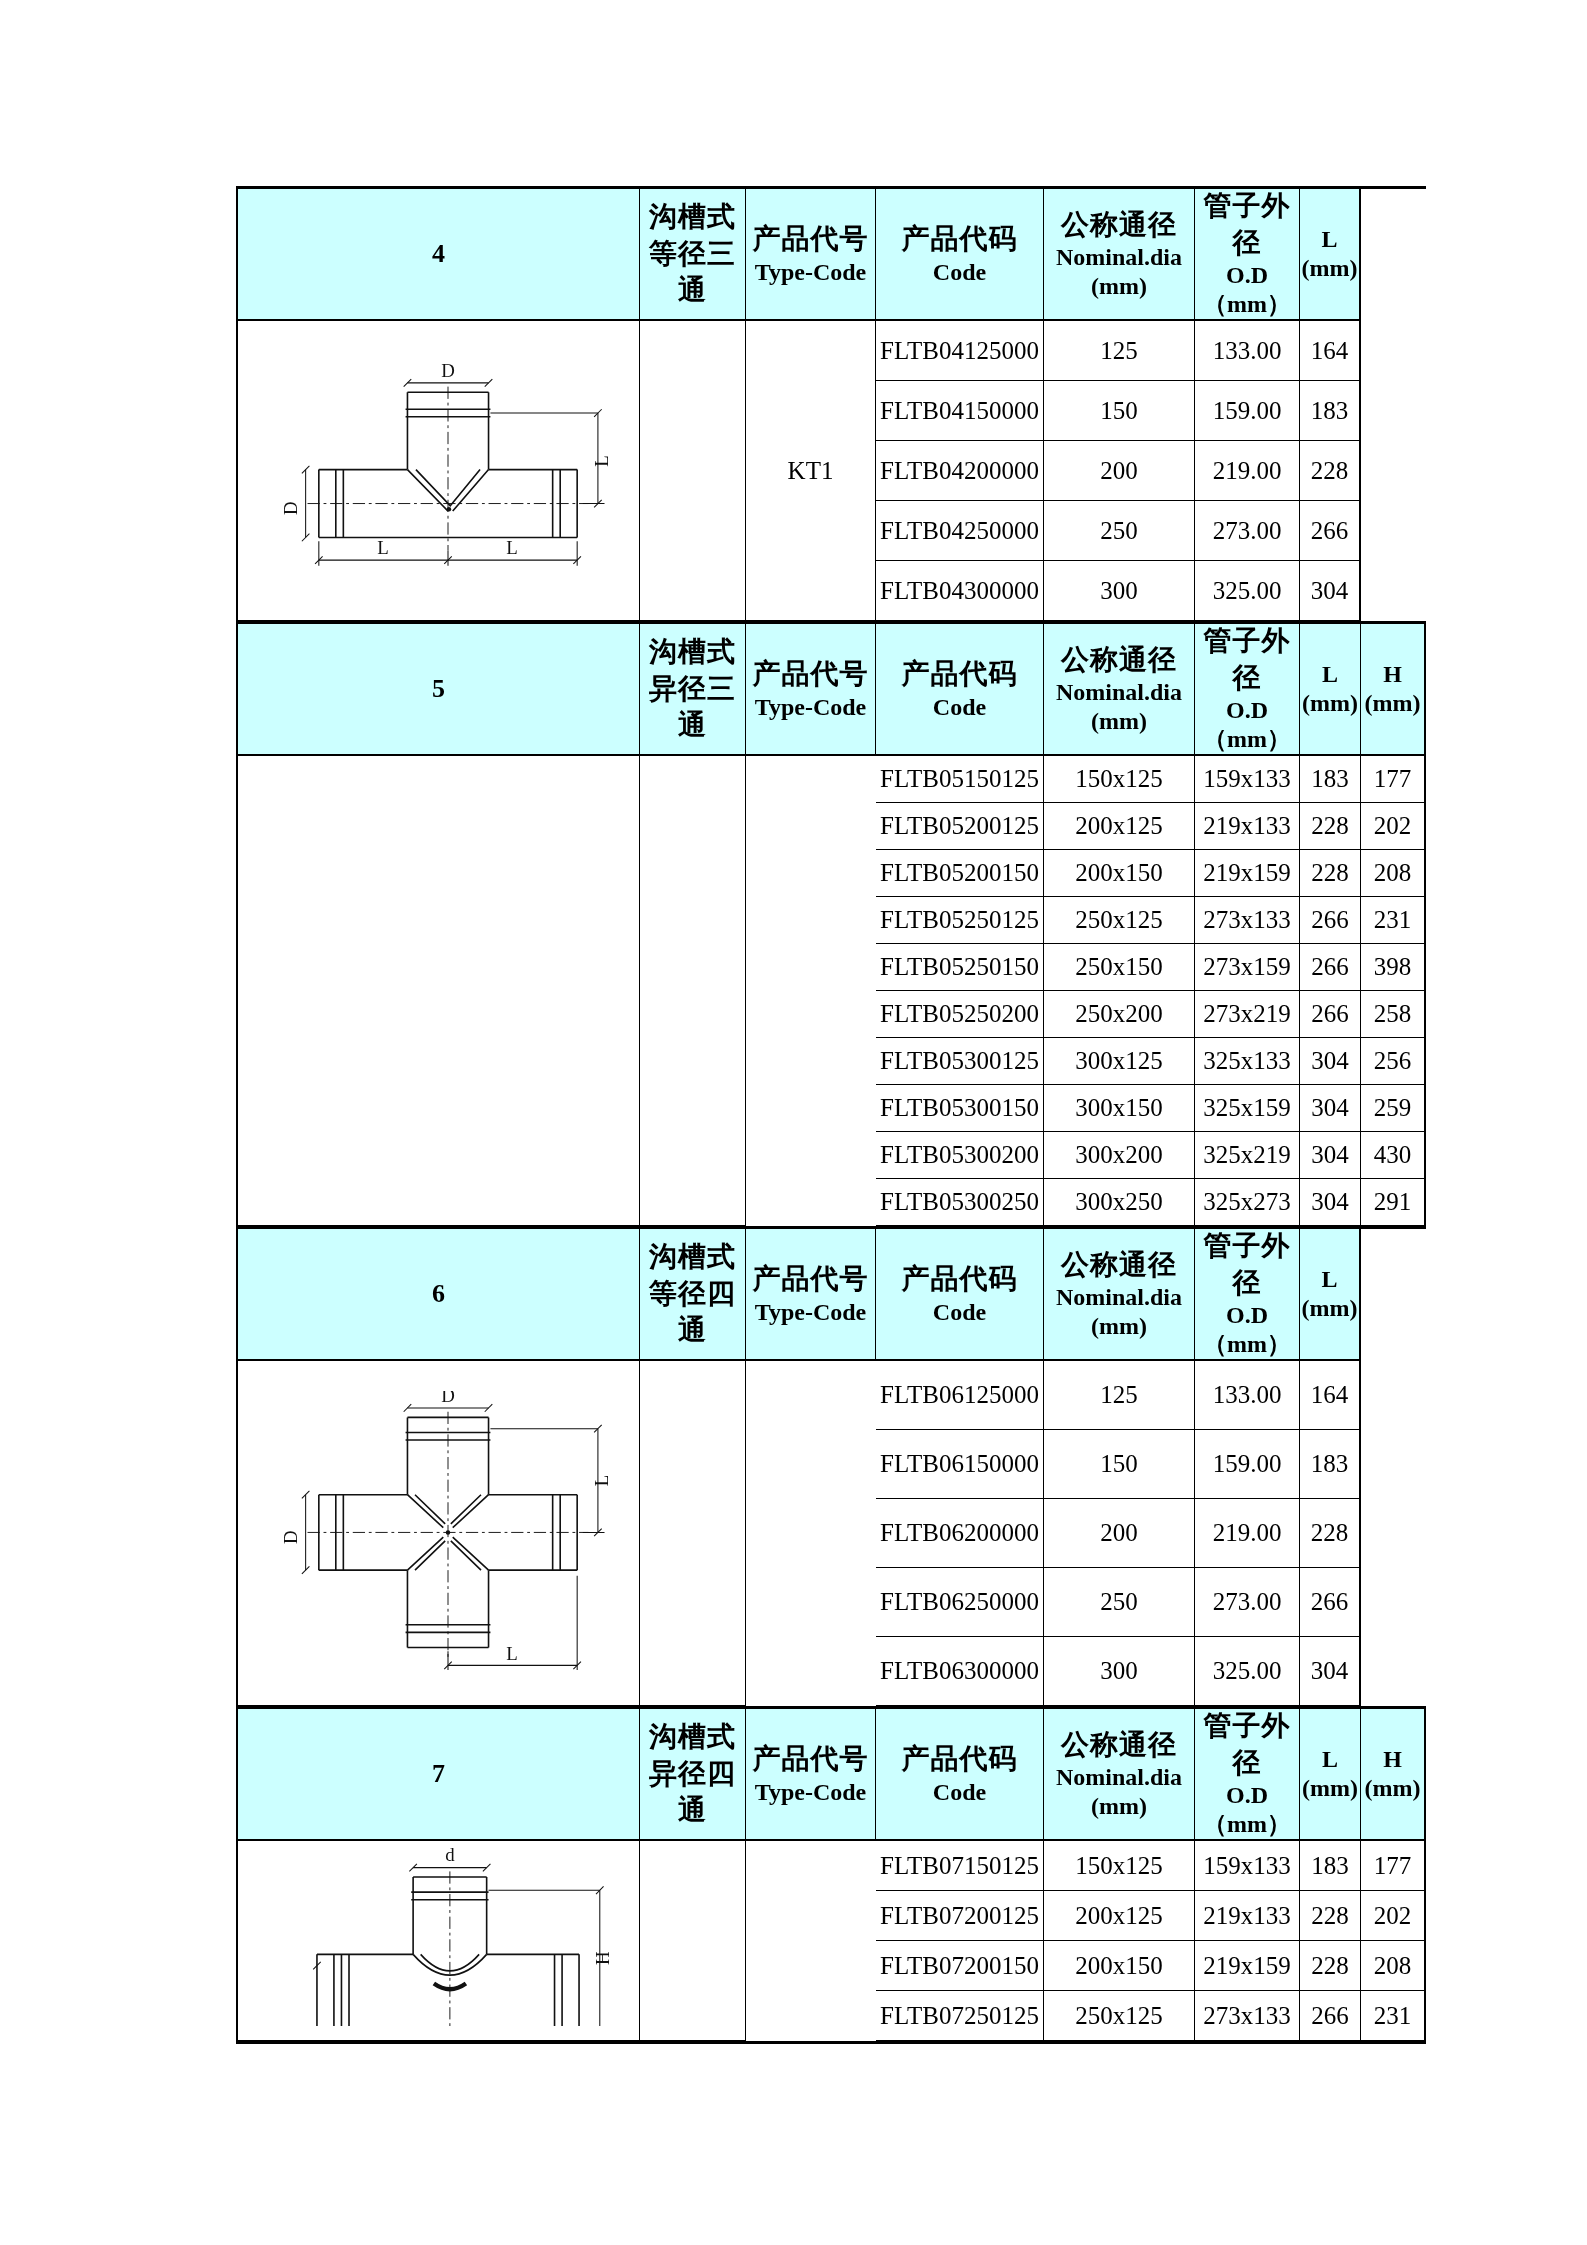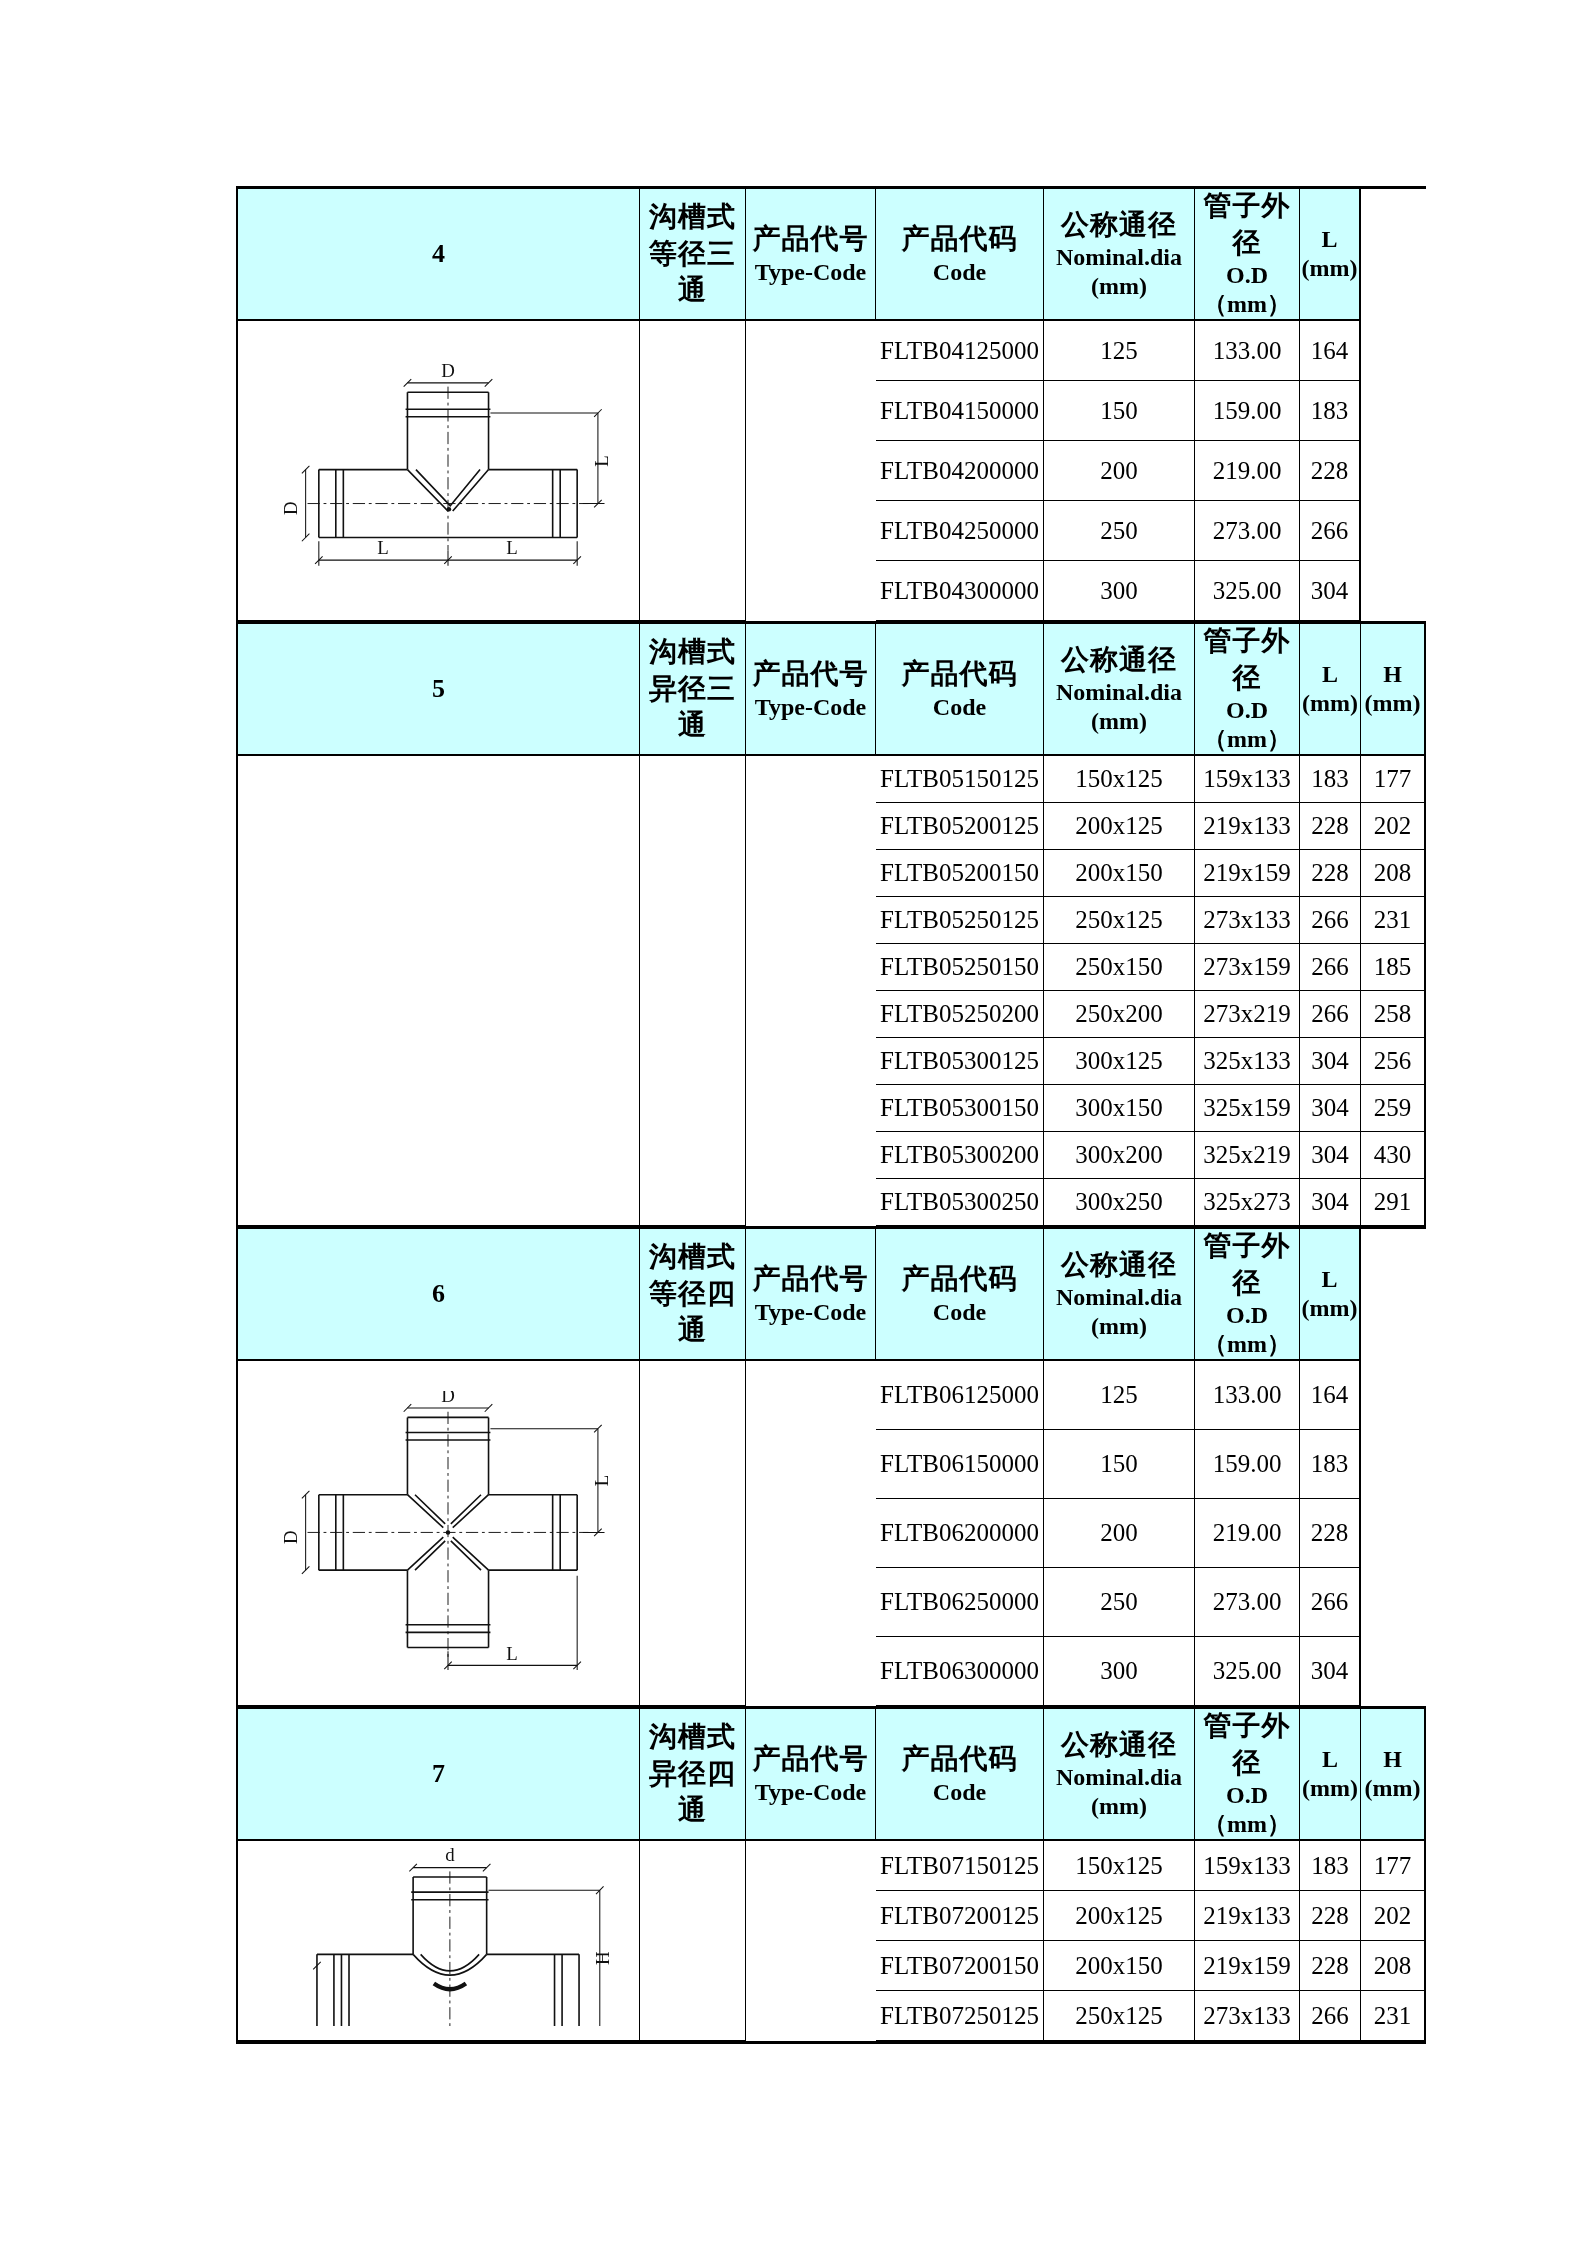--- a/index.html
+++ b/index.html
@@ -78,20 +78,23 @@
   <text x="345" y="103" text-anchor="middle" transform="rotate(-90 345 103)">L</text>
   <path d="M38,188 V214 M175,198 V214 M312,188 V214 M38,208 H312" stroke="#111" fill="none" stroke-width="1.1"></path>
           <path d="M34,212 L42,204" stroke="#111" fill="none" stroke-width="1.1"></path>
           <path d="M171,212 L179,204" stroke="#111" fill="none" stroke-width="1.1"></path>
           <path d="M308,212 L316,204" stroke="#111" fill="none" stroke-width="1.1"></path>
   <text x="106" y="202" text-anchor="middle">L</text>
   <text x="243" y="202" text-anchor="middle">L</text>
   </svg>
       </div>
       <div class="cell" style="grid-area: 2 / 2 / span 5;"></div>
+      <div class="cell" style="grid-area: 2 / 3 / span 5;">
+        <span class="val">KT1</span>
+      </div>
       <div class="cell val" style="grid-area: 2 / 4;">FLTB04125000</div>
       <div class="cell val" style="grid-area: 2 / 5;">125</div>
       <div class="cell val" style="grid-area: 2 / 6;">133.00</div>
       <div class="cell val rlast" style="grid-area: 2 / 7;">164</div>
       <div class="cell val" style="grid-area: 3 / 4;">FLTB04150000</div>
       <div class="cell val" style="grid-area: 3 / 5;">150</div>
       <div class="cell val" style="grid-area: 3 / 6;">159.00</div>
       <div class="cell val rlast" style="grid-area: 3 / 7;">183</div>
       <div class="cell val" style="grid-area: 4 / 4;">FLTB04200000</div>
       <div class="cell val" style="grid-area: 4 / 5;">200</div>
@@ -159,21 +162,21 @@
       <div class="cell val rlast" style="grid-area: 4 / 8;">208</div>
       <div class="cell val" style="grid-area: 5 / 4;">FLTB05250125</div>
       <div class="cell val" style="grid-area: 5 / 5;">250x125</div>
       <div class="cell val" style="grid-area: 5 / 6;">273x133</div>
       <div class="cell val" style="grid-area: 5 / 7;">266</div>
       <div class="cell val rlast" style="grid-area: 5 / 8;">231</div>
       <div class="cell val" style="grid-area: 6 / 4;">FLTB05250150</div>
       <div class="cell val" style="grid-area: 6 / 5;">250x150</div>
       <div class="cell val" style="grid-area: 6 / 6;">273x159</div>
       <div class="cell val" style="grid-area: 6 / 7;">266</div>
-      <div class="cell val rlast" style="grid-area: 6 / 8;">185</div>
+      <div class="cell val rlast" style="grid-area: 6 / 8;">398</div>
       <div class="cell val" style="grid-area: 7 / 4;">FLTB05250200</div>
       <div class="cell val" style="grid-area: 7 / 5;">250x200</div>
       <div class="cell val" style="grid-area: 7 / 6;">273x219</div>
       <div class="cell val" style="grid-area: 7 / 7;">266</div>
       <div class="cell val rlast" style="grid-area: 7 / 8;">258</div>
       <div class="cell val" style="grid-area: 8 / 4;">FLTB05300125</div>
       <div class="cell val" style="grid-area: 8 / 5;">300x125</div>
       <div class="cell val" style="grid-area: 8 / 6;">325x133</div>
       <div class="cell val" style="grid-area: 8 / 7;">304</div>
       <div class="cell val rlast" style="grid-area: 8 / 8;">256</div>

